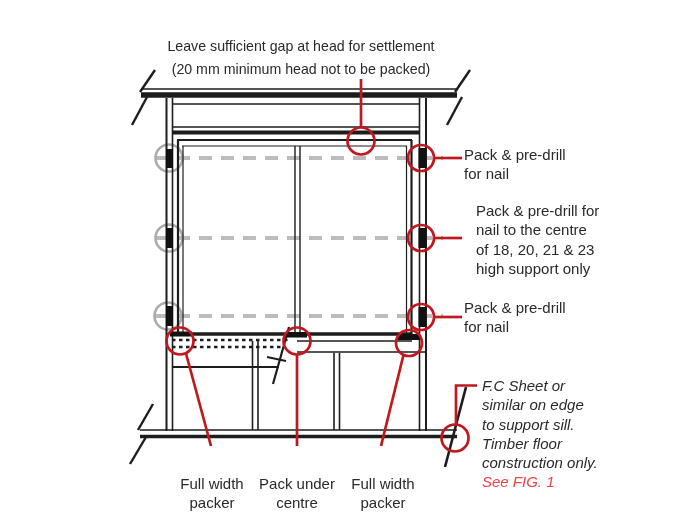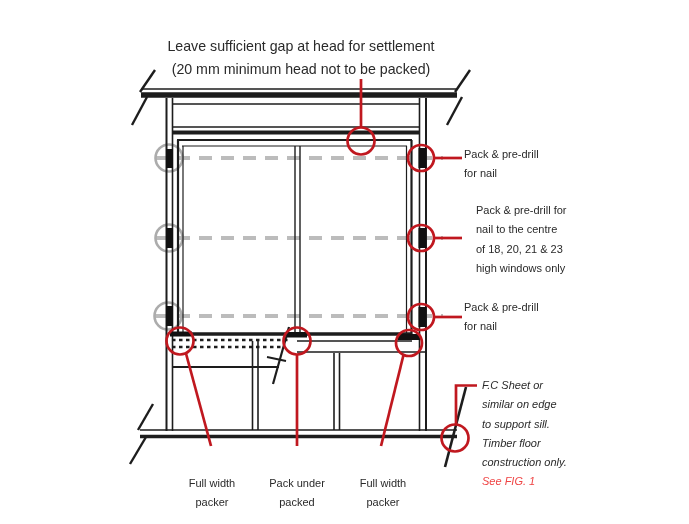--- a/index.html
+++ b/index.html
@@ -3,21 +3,21 @@
 <meta charset="utf-8">
 <style>
   html,body{margin:0;padding:0;background:#fff;}
   #stage{
     position:relative;width:652px;height:524px;background:#ffffff;overflow:hidden;
     font-family:"Liberation Sans", sans-serif;
     border-radius:10px;
   }
   svg{position:absolute;left:0;top:0;}
   .lbl{
-    position:absolute;color:#2a2a2a;font-size:11px;line-height:19.3px;
+    position:absolute;color:#2a2a2a;font-size:15px;line-height:19.3px;
     white-space:nowrap;
   }
   .lbl.center{text-align:center;margin-top:22px;}
   .headnote{
     position:absolute;left:150px;top:35px;width:302px;text-align:center;
     color:#2a2a2a;font-size:14.2px;line-height:22.5px;white-space:nowrap;
   }
   .seefig{color:#ef4444;cursor:pointer;}
 </style>
 </head>
@@ -165,21 +165,21 @@
 
   <div class="lbl" style="left:464px;top:145px;">
     <div>Pack &amp; pre-drill</div>
     <div>for nail</div>
   </div>
 
   <div class="lbl" style="left:476px;top:201px;">
     <div>Pack &amp; pre-drill for</div>
     <div>nail to the centre</div>
     <div>of 18, 20, 21 &amp; 23</div>
-    <div>high windows only</div>
+    <div>high support only</div>
   </div>
 
   <div class="lbl" style="left:464px;top:298px;">
     <div>Pack &amp; pre-drill</div>
     <div>for nail</div>
   </div>
 
   <div class="lbl" style="left:482px;top:376px;font-style:italic;">
     <div>F.C Sheet or</div>
     <div>similar on edge</div>
@@ -189,21 +189,21 @@
     <div class="seefig">See FIG. 1</div>
   </div>
 
   <div class="lbl center" style="left:162px;top:452px;width:100px;">
     <div>Full width</div>
     <div>packer</div>
   </div>
 
   <div class="lbl center" style="left:247px;top:452px;width:100px;">
     <div>Pack under</div>
-    <div>packed</div>
+    <div>centre</div>
   </div>
 
   <div class="lbl center" style="left:333px;top:452px;width:100px;">
     <div>Full width</div>
     <div>packer</div>
   </div>
 
 </div>
 
 </body></html>

